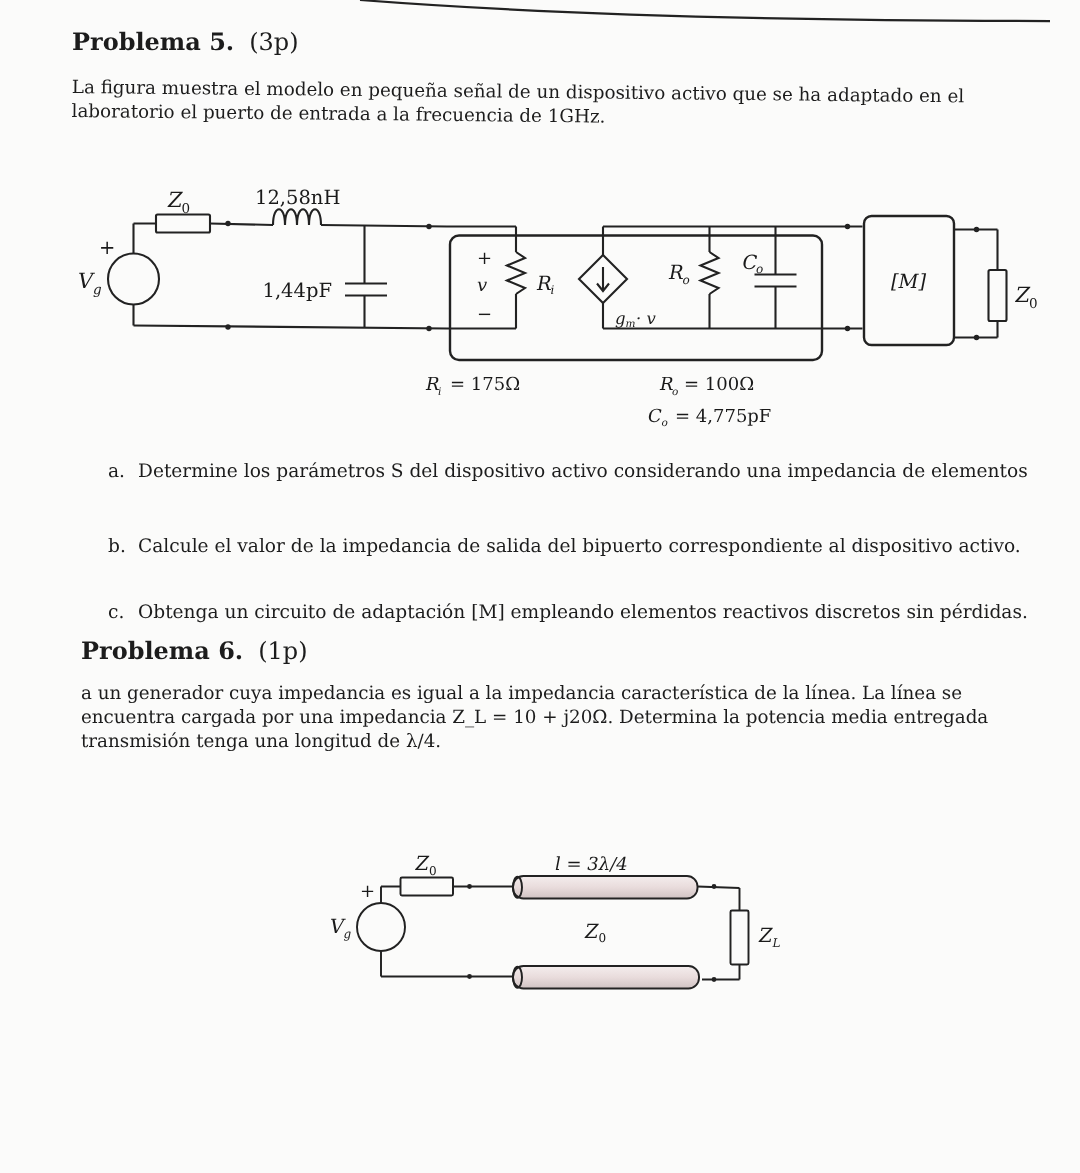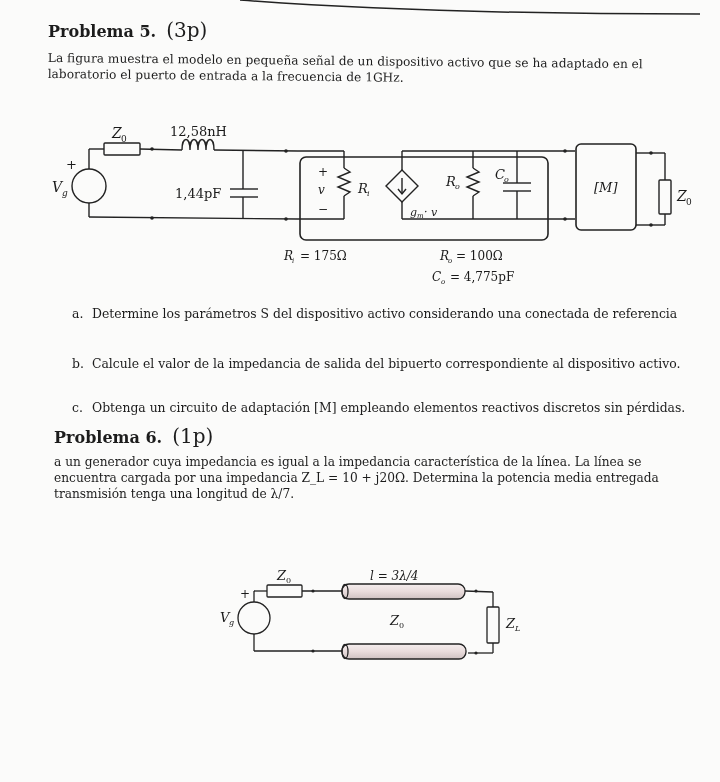--- a/index.html
+++ b/index.html
@@ -2,21 +2,21 @@
 <html><head>
 <meta charset="utf-8">
 <style>
   html, body { margin: 0; padding: 0; }
   body {
     width: 720px; height: 782px; background: #fbfbfa; position: relative; overflow: hidden;
     font-family: "DejaVu Serif", serif; color: #1c1c1c;
   }
   .abs { position: absolute; }
   .title { font-size: 16px; font-weight: bold; }
-  .pts { font-size: 20px; font-weight: normal; margin-left: 10px; }
+  .pts { font-size: 16px; font-weight: normal; margin-left: 10px; }
   .para { font-size: 12.2px; line-height: 16px; }
   .item { font-size: 12.4px; line-height: 16px; }
   .item .lbl { display: inline-block; width: 20px; }
   svg text { font-family: "DejaVu Serif", serif; fill: #1a1a1a; }
   .it { font-style: italic; }
 </style>
 </head>
 <body>
 
 <svg class="abs" style="left:0;top:0" width="720" height="20">
@@ -120,36 +120,36 @@
   <text x="300" y="150" font-size="12">= 175Ω</text>
   <text x="440" y="150" font-size="12" class="it">R</text>
   <text x="448" y="153" font-size="7" class="it">o</text>
   <text x="456" y="150" font-size="12">= 100Ω</text>
   <text x="432" y="171" font-size="12" class="it">C</text>
   <text x="441" y="174" font-size="7" class="it">o</text>
   <text x="450" y="171" font-size="12">= 4,775pF</text>
 </svg>
 
 <div class="abs item" style="left:72px;top:306px;width:630px;">
-  <span class="lbl">a.</span><span>Determine los parámetros S del dispositivo activo considerando una conectada de referencia</span>
+  <span class="lbl">a.</span><span>Determine los parámetros S del dispositivo activo considerando una impedancia de elementos</span>
 </div>
 <div class="abs item" style="left:72px;top:356px;width:640px;">
   <span class="lbl">b.</span><span>Calcule el valor de la impedancia de salida del bipuerto correspondiente al dispositivo activo.</span>
 </div>
 <div class="abs item" style="left:72px;top:400px;width:640px;">
   <span class="lbl">c.</span><span>Obtenga un circuito de adaptación [M] empleando elementos reactivos discretos sin pérdidas.</span>
 </div>
 
 <div class="abs title" style="left:54px;top:424px;text-align:center;">
   <span>Problema 6.</span><span class="pts">(1p)</span>
 </div>
 <div class="abs para" style="left:54px;top:454px;width:650px;text-align:justify;">
   <div>a un generador cuya impedancia es igual a la impedancia característica de la línea. La línea se</div>
   <div>encuentra cargada por una impedancia Z_L = 10 + j20Ω. Determina la potencia media entregada</div>
-  <div>transmisión tenga una longitud de λ/7.</div>
+  <div>transmisión tenga una longitud de λ/4.</div>
 </div>
 
 <svg class="abs" style="left:210px;top:555px" width="330" height="115">
   <defs>
     <linearGradient id="coax" x1="0" y1="0" x2="0" y2="1">
       <stop offset="0" stop-color="#f4eded"></stop>
         <stop offset="0.5" stop-color="#e9dcdc"></stop>
         <stop offset="1" stop-color="#cfc2c2"></stop>
     </linearGradient>
   </defs>

